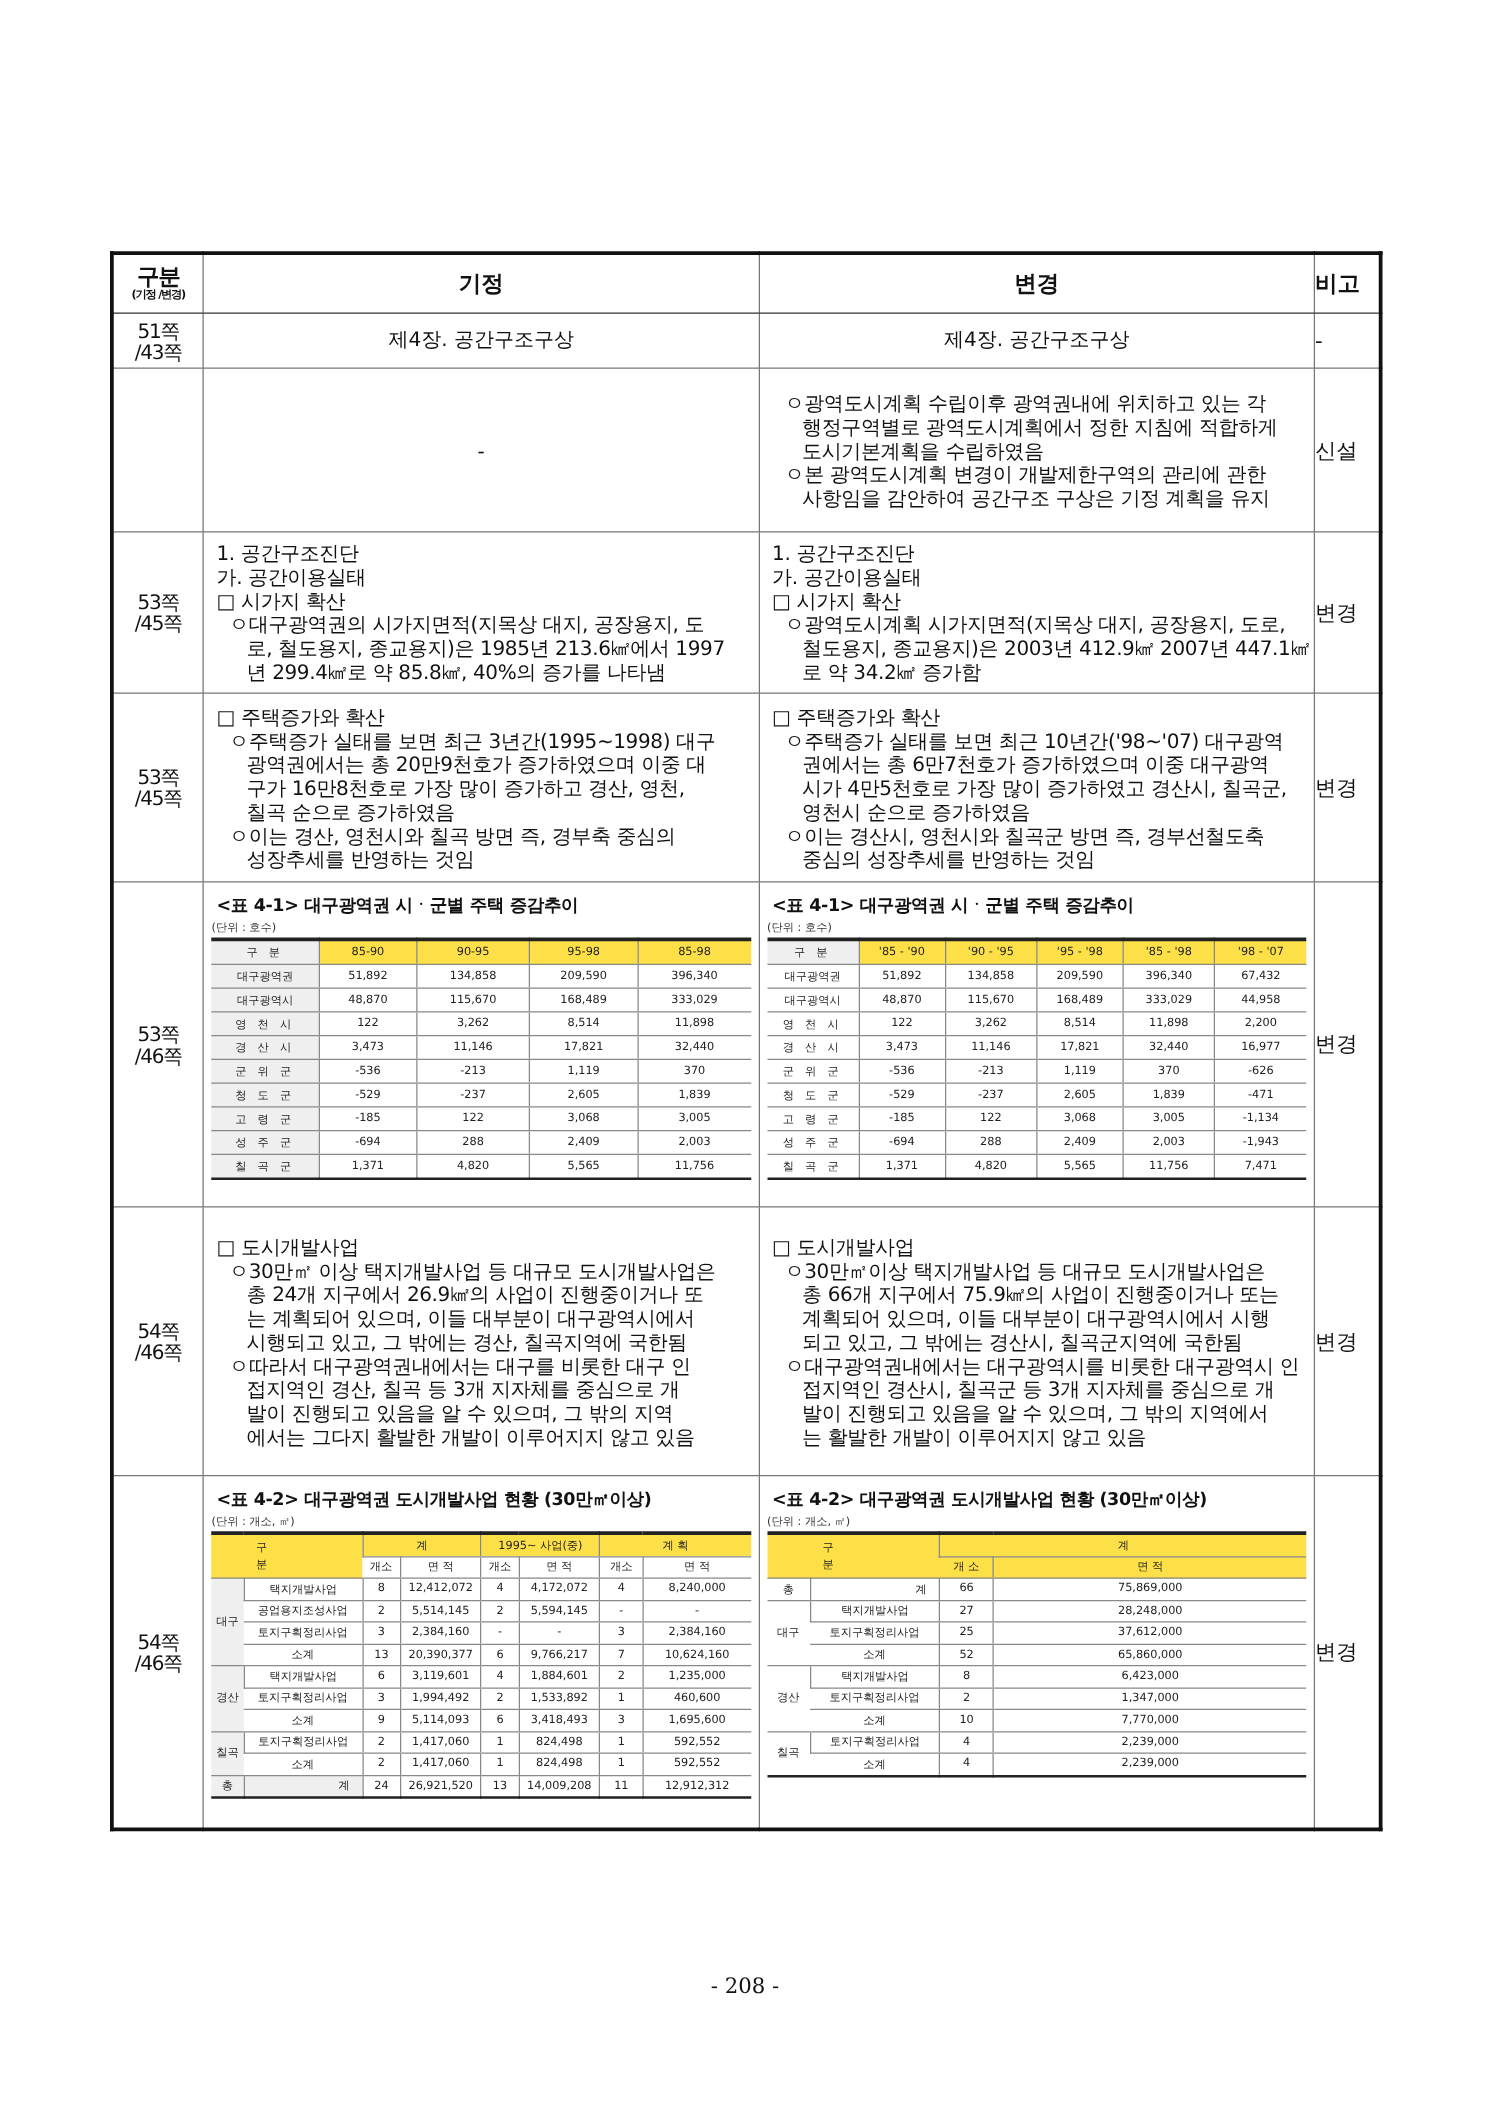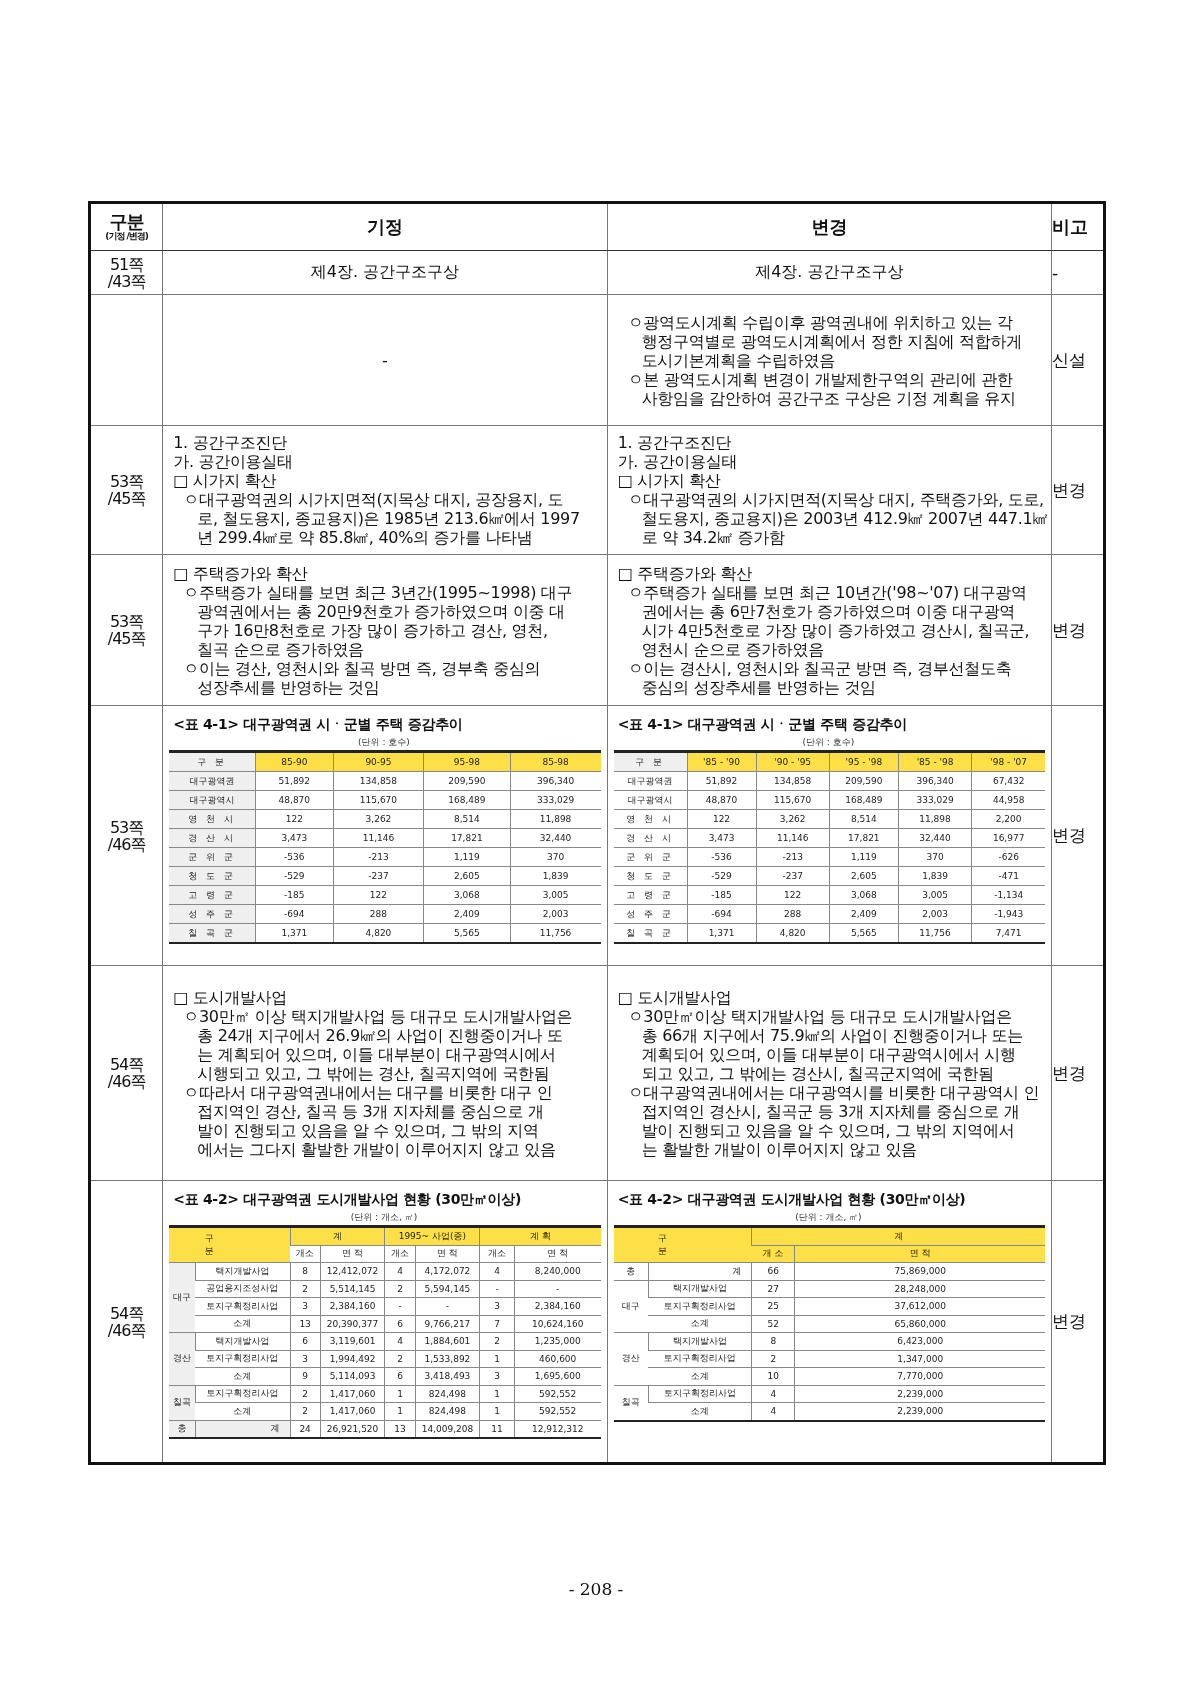--- a/index.html
+++ b/index.html
@@ -12,21 +12,21 @@
   .hdr { height: 48px; font-size: 18px; font-weight: bold; text-align: center; }
   .hdr-page-main { font-size: 18px; font-weight: bold; line-height: 18px; }
   .hdr-page-sub { font-size: 9px; line-height: 11px; letter-spacing: -1px; }
   .centered { text-align: center; font-size: 16px; }
   .txt { font-size: 16px; line-height: 19px; padding: 4px 10px 4px 10px !important; letter-spacing: -0.3px; }
   .txt .ln { white-space: nowrap; }
   .txt .ind1 { padding-left: 10px; }
   .txt .ind2 { padding-left: 24px; }
   .tcell { padding: 6px 6px 8px 6px !important; vertical-align: top !important; }
   .tbl-title { font-size: 14px; font-weight: bold; margin: 4px 0 2px 4px; letter-spacing: -0.3px; }
-  .tbl-unit { font-size: 9px; text-align: center; color: #333; margin: 0 2px 1px 0; }
+  .tbl-unit { font-size: 9px; text-align: left; color: #333; margin: 0 2px 1px 0; }
   .inner { width: 100%; border-collapse: collapse; border-top: 3px solid #222; border-bottom: 2px solid #222; table-layout: fixed; }
   .inner td, .inner th { border: none; border-bottom: 1px solid #888; border-left: 1px solid #888; font-size: 9px; text-align: center; height: 18px; padding: 0; font-weight: normal; color: #222; }
   .inner td:first-child, .inner th:first-child { border-left: none; margin-left: 32px; }
   .inner th { background: #fde047; }
   .inner .rowhead { background: #efefef; letter-spacing: 3px; }
   .inner2 td, .inner2 th { height: 16.5px; }
   .grp { background: #efefef; }
   .page-footer { position: absolute; left: 0; width: 1192px; top: 1566px; text-align: center; font-family: "DejaVu Serif", serif; font-size: 17px; margin-top: 13px; }
 </style>
 </head>
@@ -85,21 +85,21 @@
         <div class="ln">가. 공간이용실태</div>
         <div class="ln">□ 시가지 확산</div>
         <div class="ln ind1">ㅇ대구광역권의 시가지면적(지목상 대지, 공장용지, 도</div>
         <div class="ln ind2">로, 철도용지, 종교용지)은 1985년 213.6㎢에서 1997</div>
         <div class="ln ind2">년 299.4㎢로 약 85.8㎢, 40%의 증가를 나타냄</div>
       </td>
       <td class="txt">
         <div class="ln">1. 공간구조진단</div>
         <div class="ln">가. 공간이용실태</div>
         <div class="ln">□ 시가지 확산</div>
-        <div class="ln ind1">ㅇ대구광역권의 시가지면적(지목상 대지, 주택증가와, 도로,</div>
+        <div class="ln ind1">ㅇ광역도시계획 시가지면적(지목상 대지, 공장용지, 도로,</div>
         <div class="ln ind2">철도용지, 종교용지)은 2003년 412.9㎢ 2007년 447.1㎢</div>
         <div class="ln ind2">로 약 34.2㎢ 증가함</div>
       </td>
       <td class="c-note">변경</td>
     </tr>
 
     <tr style="height:151px">
       <td class="c-page">
           <div>53쪽</div>
           <div>/45쪽</div>

